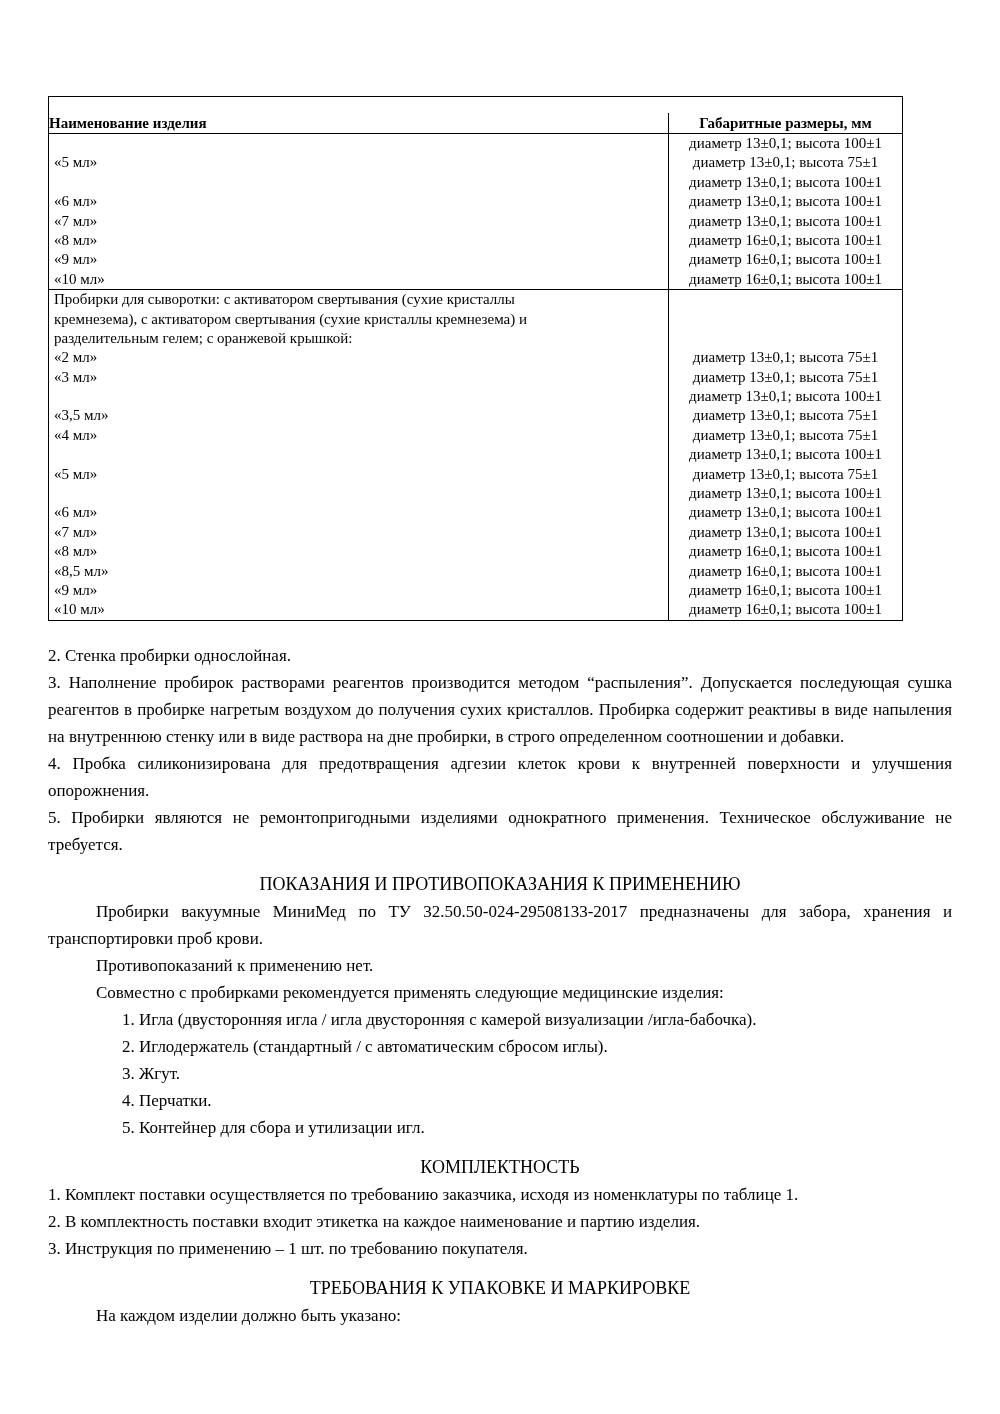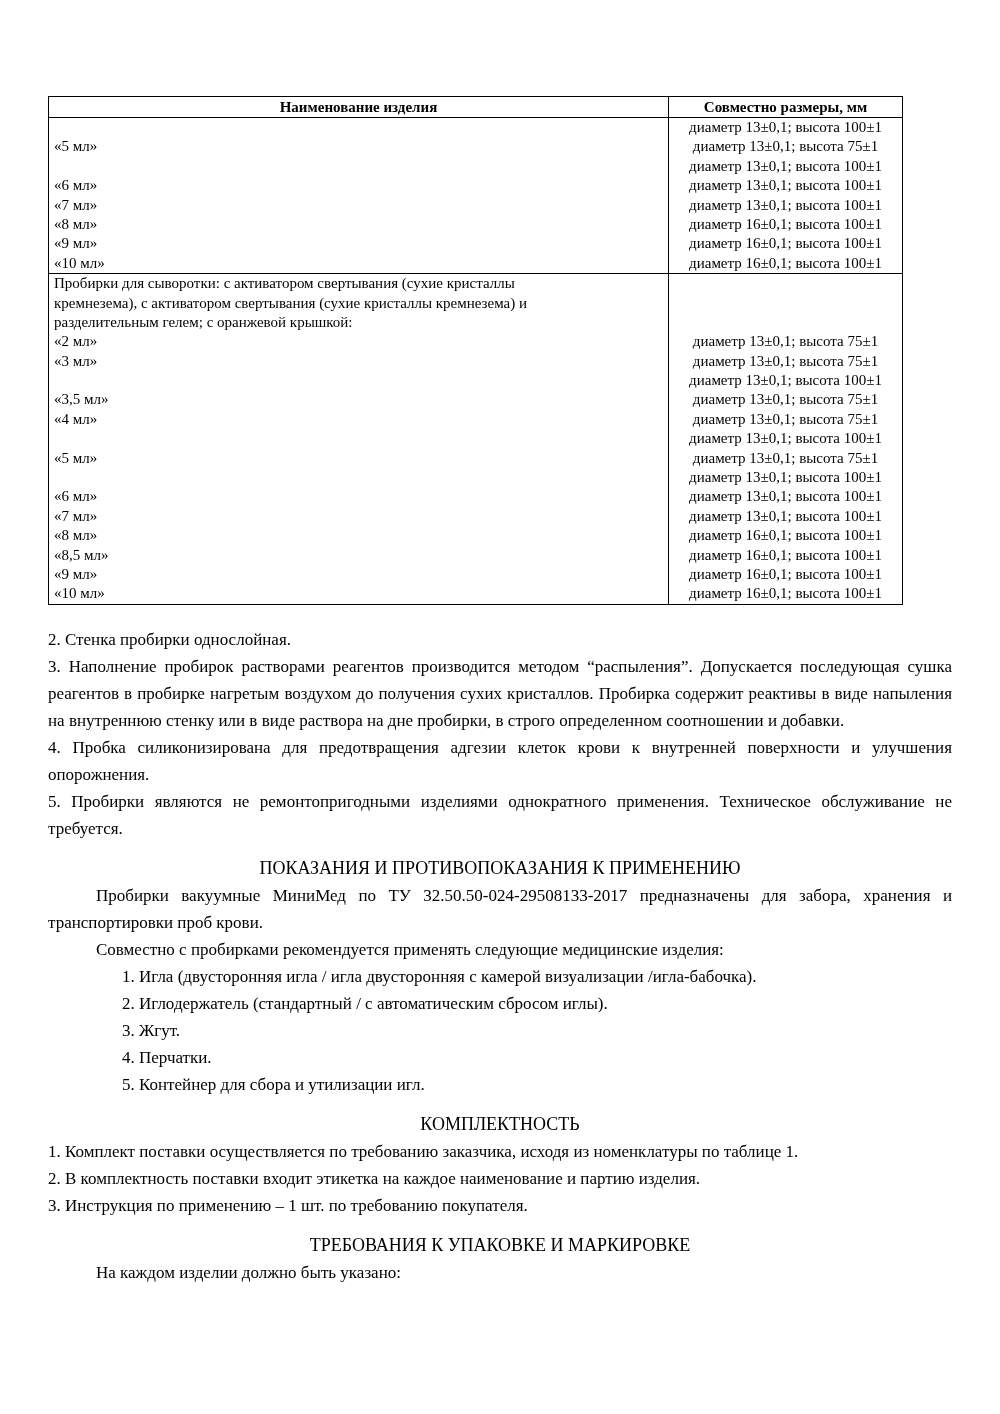--- a/index.html
+++ b/index.html
@@ -21,21 +21,21 @@
   .doc-table {
     width: 853px;
     border: 1px solid #000;
     font-size: 15px;
   }
   .t-header {
     display: flex;
     border-bottom: 1px solid #000;
     font-weight: bold;
   }
-  .t-header .t-left, .t-header .t-right { text-align: center; height: 20px; line-height: 20px; }
+  .t-header .t-left, .t-header .t-right { height: 20px; line-height: 20px; margin-top: 16px; }
   .t-section { display: flex; }
   .t-section.first { border-bottom: 1px solid #000; }
   .t-left {
     width: 620px;
     box-sizing: border-box;
     border-right: 1px solid #000;
   }
   .t-right {
     flex: 1;
     text-align: center;
@@ -75,21 +75,21 @@
 </style>
 </head>
 <body>
 
 <div class="page">
 
   <div class="doc-table">
 
     <div class="t-header">
       <div class="t-left">Наименование изделия</div>
-      <div class="t-right">Совместно размеры, мм</div>
+      <div class="t-right">Габаритные размеры, мм</div>
     </div>
 
     <div class="t-section first">
       <div class="t-left">
         <div class="tline"></div>
         <div class="tline">«5 мл»</div>
         <div class="tline"></div>
         <div class="tline">«6 мл»</div>
         <div class="tline">«7 мл»</div>
         <div class="tline">«8 мл»</div>
@@ -150,20 +150,21 @@
   </div>
 
   <div class="body-text">
     <p>2. Стенка пробирки однослойная.</p>
     <p>3. Наполнение пробирок растворами реагентов производится методом “распыления”. Допускается последующая сушка реагентов в пробирке нагретым воздухом до получения сухих кристаллов. Пробирка содержит реактивы в виде напыления на внутреннюю стенку или в виде раствора на дне пробирки, в строго определенном соотношении и добавки.</p>
     <p>4. Пробка силиконизирована для предотвращения адгезии клеток крови к внутренней поверхности и улучшения опорожнения.</p>
     <p>5. Пробирки являются не ремонтопригодными изделиями однократного применения. Техническое обслуживание не требуется.</p>
 
     <div class="heading">ПОКАЗАНИЯ И ПРОТИВОПОКАЗАНИЯ К ПРИМЕНЕНИЮ</div>
     <p class="indent">Пробирки вакуумные МиниМед по ТУ 32.50.50-024-29508133-2017 предназначены для забора, хранения и транспортировки проб крови.</p>
+    <p class="indent">Противопоказаний к применению нет.</p>
     <p class="indent">Совместно с пробирками рекомендуется применять следующие медицинские изделия:</p>
     <div class="list-item">1. Игла (двусторонняя игла / игла двусторонняя с камерой визуализации /игла-бабочка).</div>
     <div class="list-item">2. Иглодержатель (стандартный / с автоматическим сбросом иглы).</div>
     <div class="list-item">3. Жгут.</div>
     <div class="list-item">4. Перчатки.</div>
     <div class="list-item">5. Контейнер для сбора и утилизации игл.</div>
 
     <div class="heading">КОМПЛЕКТНОСТЬ</div>
     <p>1. Комплект поставки осуществляется по требованию заказчика, исходя из номенклатуры по таблице 1.</p>
     <p>2. В комплектность поставки входит этикетка на каждое наименование и партию изделия.</p>

